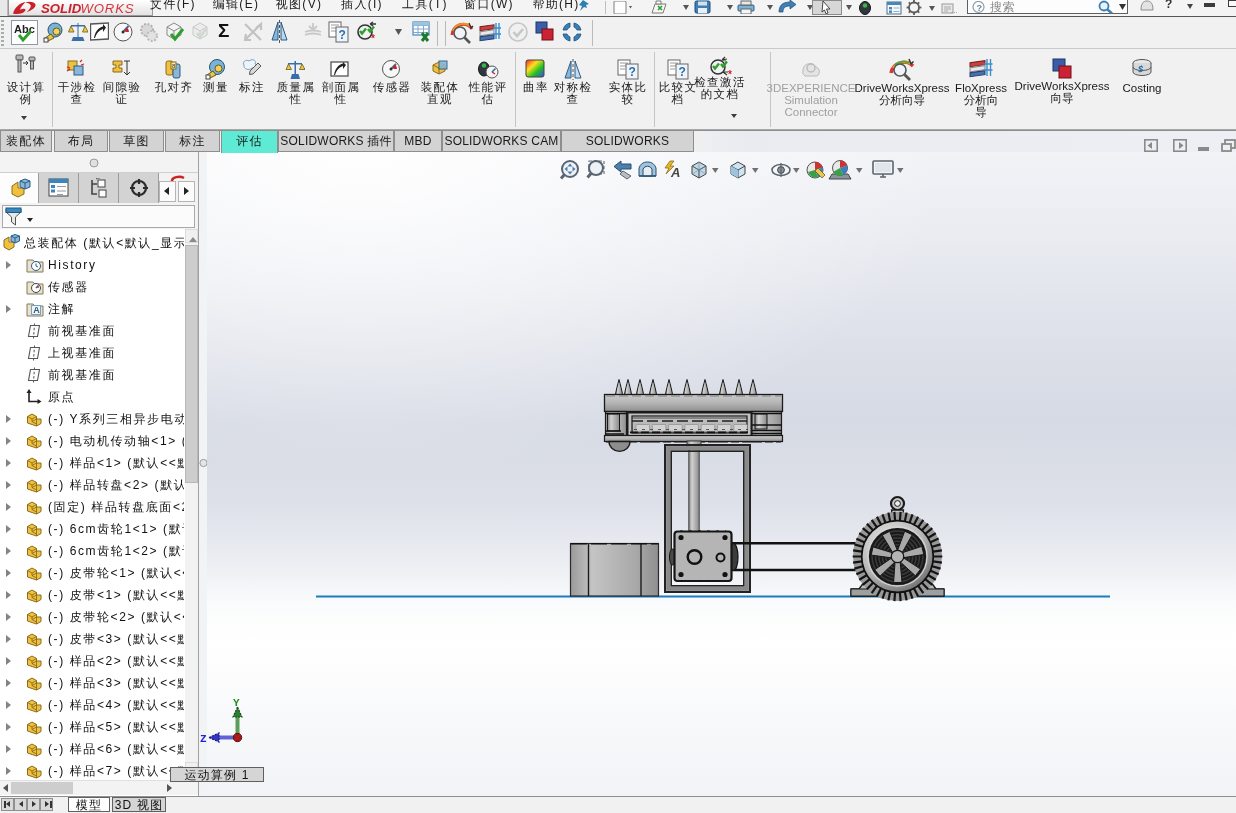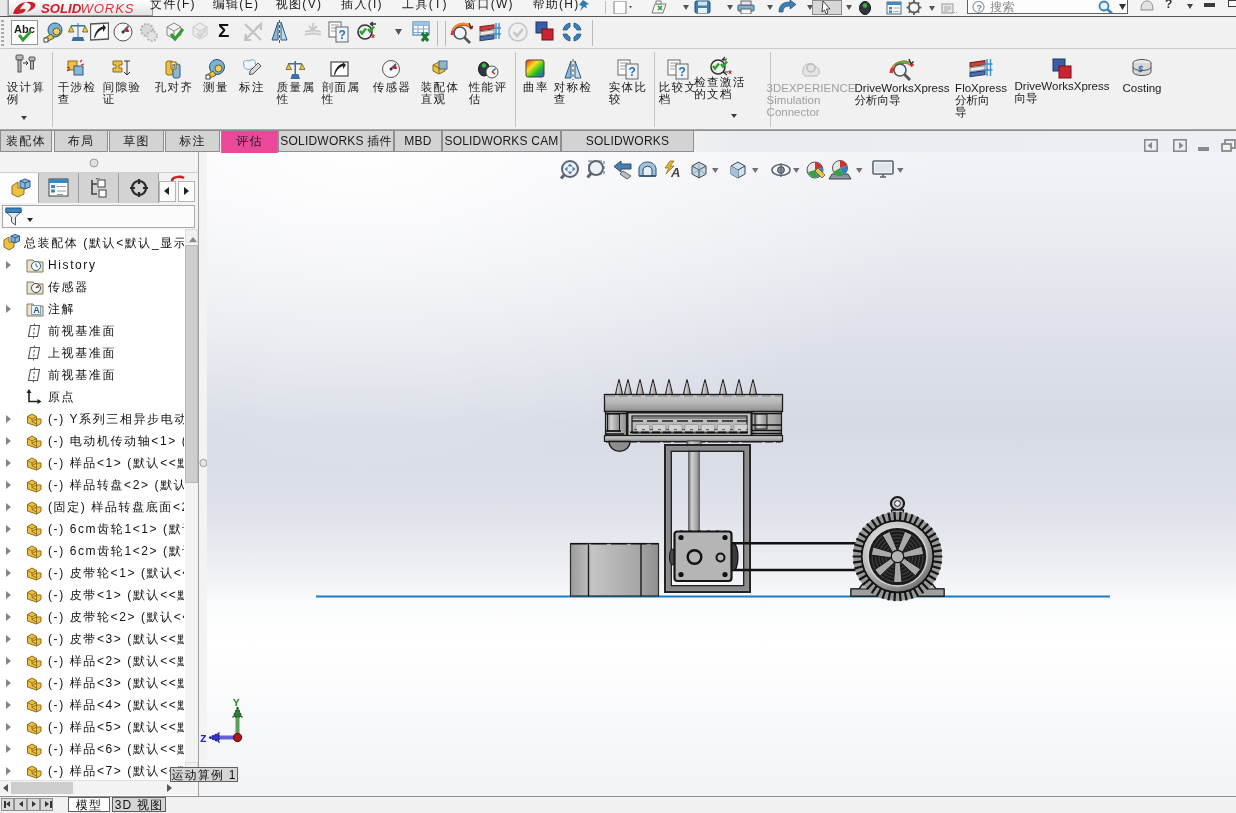--- a/index.html
+++ b/index.html
@@ -1,24 +1,24 @@
 <!DOCTYPE html>
 <html><head><meta charset="utf-8">
 <style>
 *{margin:0;padding:0;box-sizing:border-box}
 html,body{width:1236px;height:813px;overflow:hidden;font-family:"Liberation Sans",sans-serif;background:#f1f1f1}
 #root{position:relative;width:1236px;height:813px}
 .a{position:absolute}
 .mitem{position:absolute;top:-4px;font-size:12px;color:#1a1a1a;white-space:nowrap;transform:translateX(-50%);letter-spacing:1.3px}
-.rlab{position:absolute;font-size:11.5px;line-height:12px;color:#1a1a1a;white-space:pre;transform:translateX(-50%)}
+.rlab{position:absolute;font-size:11.5px;line-height:12px;color:#1a1a1a;text-align:center;white-space:pre;transform:translateX(-50%)}
 .rlab.gray{color:#a0a0a0}
 .rlab.cjk{letter-spacing:1.4px}
 .rsep{position:absolute;top:52px;width:1px;height:75px;background:#c5c5c5}
 .ctab{position:absolute;top:130px;height:22px;background:#d4d3d3;border:1px solid #8e8e8e;border-top:1px solid #8e8e8e;font-size:12px;color:#1a1a1a;text-align:center;line-height:20px}
-.ctab.act{background:#ec4899;border-bottom:none;height:23px;z-index:2}
+.ctab.act{background:#5eead4;border-bottom:none;height:23px;z-index:2}
 .trow{position:absolute;height:22px;line-height:22px;white-space:nowrap;font-size:12px;color:#111;letter-spacing:1.6px}
 .tarr{position:absolute;width:0;height:0;border-left:5px solid #848484;border-top:4px solid transparent;border-bottom:4px solid transparent}
 .dna{width:0;height:0;border-top:4px solid #3c3c3c;border-left:3.5px solid transparent;border-right:3.5px solid transparent}
 .btab{position:absolute;height:15px;font-size:12px;line-height:15px;text-align:center;background:#d6d5d5;border:1px solid #606060;color:#111;letter-spacing:1.2px}
 .btab.act{background:#fefefe}
 </style></head><body>
 <div id="root">
 <div class="a" style="left:0;top:0;width:1236px;height:17px;background:#f4f4f4;border-bottom:1px solid #565656"></div>
 <div class="a" style="left:0;top:0;width:8px;height:16px;background:#e8e8e8;border-right:1px solid #bbb"></div>
 <div class="a" style="left:8px;top:0;width:145px;height:16px;border:1px solid #9a9a9a;border-top:none;background:linear-gradient(180deg,#fff,#e2e2e2)"></div>
@@ -851,13 +851,13 @@
 <div class="a" style="left:27px;top:798px;width:13px;height:13px;background:#d9d9d9;border:1px solid #8f8f8f"></div>
 <div class="a" style="left:40px;top:798px;width:13px;height:13px;background:#d9d9d9;border:1px solid #8f8f8f"></div>
 <div class="a" style="left:4px;top:801px;width:1.5px;height:7px;background:#333"></div>
 <div class="a" style="left:6px;top:801px;width:0;height:0;border-right:4px solid #333;border-top:3.5px solid transparent;border-bottom:3.5px solid transparent"></div>
 <div class="a" style="left:19px;top:801px;width:0;height:0;border-right:4px solid #333;border-top:3.5px solid transparent;border-bottom:3.5px solid transparent"></div>
 <div class="a" style="left:32px;top:801px;width:0;height:0;border-left:4px solid #333;border-top:3.5px solid transparent;border-bottom:3.5px solid transparent"></div>
 <div class="a" style="left:45px;top:801px;width:0;height:0;border-left:4px solid #333;border-top:3.5px solid transparent;border-bottom:3.5px solid transparent"></div>
 <div class="a" style="left:50px;top:801px;width:1.5px;height:7px;background:#333"></div>
 <div class="btab act" style="left:68px;top:797px;width:42px">模型</div>
 <div class="btab" style="left:112px;top:797px;width:54px">3D 视图</div>
-<div class="btab" style="left:170px;top:767px;width:68px">运动算例 1</div>
+<div class="btab" style="left:170px;top:767px;width:94px">运动算例 1</div>
 </div>
 </body></html>

